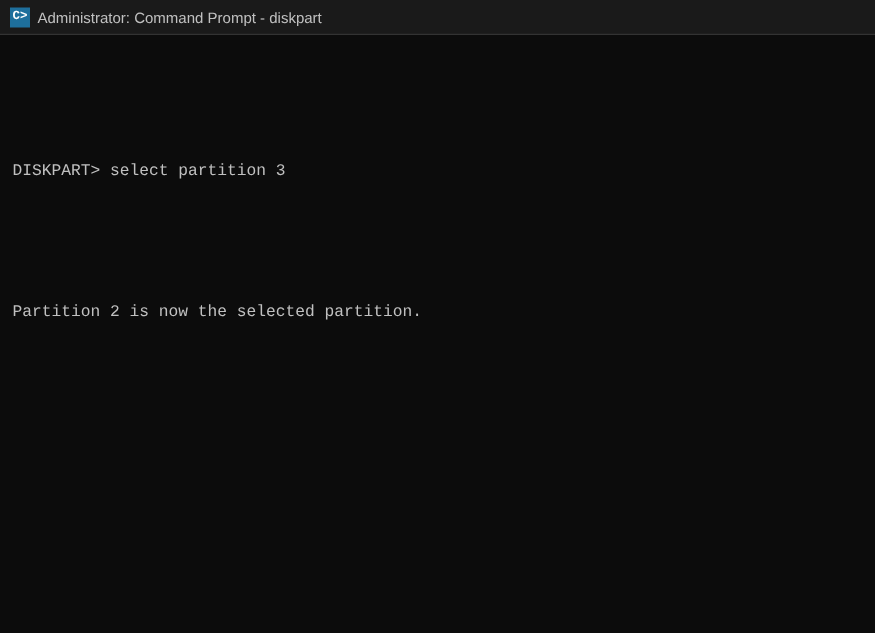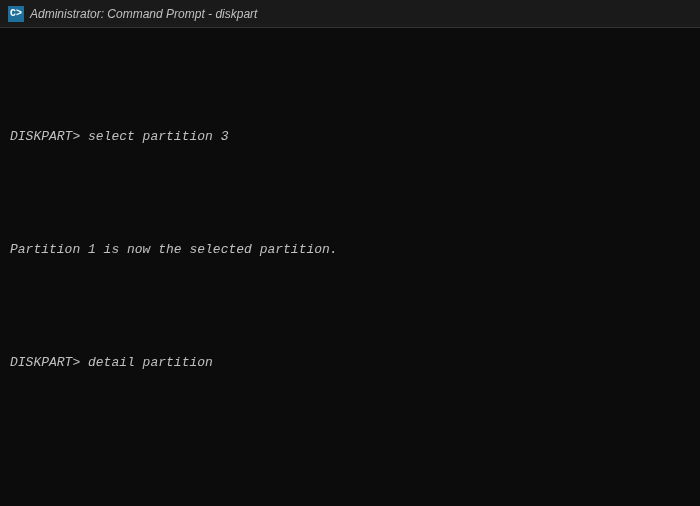--- a/index.html
+++ b/index.html
@@ -37,57 +37,54 @@
       justify-content: center;
       font-size: 10px;
       color: white;
       font-weight: bold;
     }
 
     .title-bar-text {
       color: #c0c0c0;
       font-size: 12px;
       font-family: 'Segoe UI', sans-serif;
-      font-style: italic;
     }
 
     .terminal {
       padding: 6px 10px;
       height: calc(506px - 28px);
       overflow: hidden;
       background: #0c0c0c;
       white-space: pre;
       line-height: 1.45;
     }
 
     .line {
       display: block;
-      font-style: italic;
     }
 
     .terminal-content {
       position: relative;
     }
   </style>
 </head>
 <body>
 
 <div class="title-bar">
   <div class="title-bar-icon">C&gt;</div>
   <span class="title-bar-text">Administrator: Command Prompt - diskpart</span>
 </div>
 
 <div class="terminal">
   <div class="terminal-content">
 
     <span class="line">DISKPART&gt; select partition 3</span>
     <span class="line">&nbsp;</span>
-    <span class="line">Partition 1 is now the selected partition.</span>
+    <span class="line">Partition 2 is now the selected partition.</span>
     <span class="line">&nbsp;</span>
-    <span class="line">DISKPART&gt; detail partition</span>
     <span class="line">&nbsp;</span>
     
     
     
     
     
     
     
     
     

